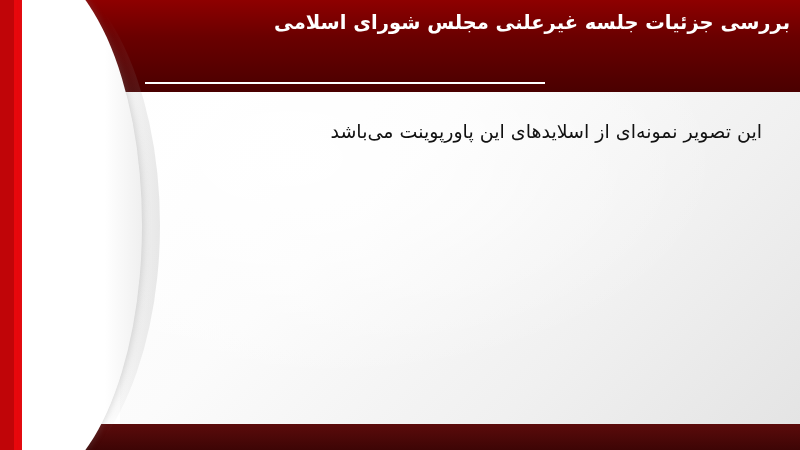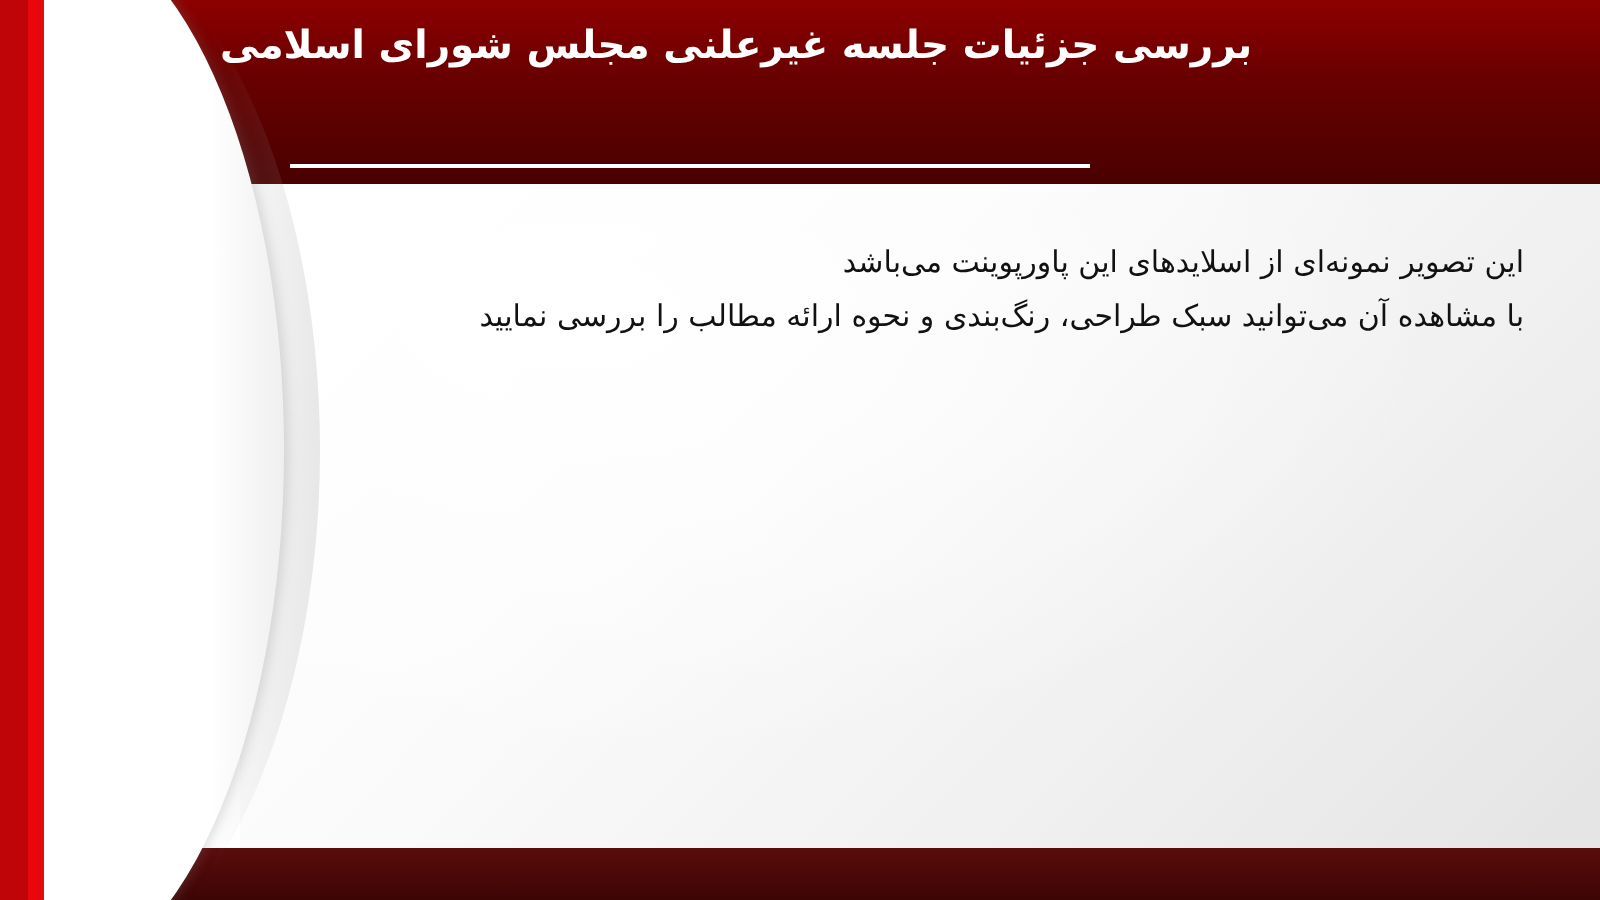--- a/index.html
+++ b/index.html
@@ -102,21 +102,21 @@
     z-index: 4;
     pointer-events: none;
   }
   
   .title-block {
     position: absolute;
     left: 110px;
     top: 8px;
     width: 680px;
     z-index: 10;
-    text-align: left;
+    text-align: right;
     direction: rtl;
   }
   .title-line {
     color: #ffffff;
     font-size: 19.5px;
     font-weight: bold;
     line-height: 30px;
     letter-spacing: 0px;
     white-space: nowrap;
     font-family: "DejaVu Sans", sans-serif;
@@ -135,21 +135,21 @@
     position: absolute;
     right: 38px;
     top: 118px;
     width: 640px;
     z-index: 10;
     direction: rtl;
     text-align: right;
   }
   .body-line {
     color: #111111;
-    font-size: 15px;
+    font-size: 19px;
     line-height: 27px;
     white-space: nowrap;
     font-family: "DejaVu Sans", sans-serif;
   }
 </style>
 </head>
 <body>
 
 <div class="slide">
 
@@ -164,16 +164,15 @@
   <div class="left-curve"></div>
   <div class="left-curve-shadow"></div>
 
   <div class="title-block">
     <div class="title-line">بررسی جزئیات جلسه غیرعلنی مجلس شورای اسلامی</div>
   </div>
   <div class="title-underline"></div>
 
   <div class="body-block">
     <div class="body-line">این تصویر نمونه‌ای از اسلایدهای این پاورپوینت می‌باشد</div>
-    <div class="body-line">با مشاهده آن می‌توانید سبک طراحی، رنگ‌بندی و نحوه ارائه مطالب را بررسی نمایید</div>
   </div>
 
 </div>
 
 </body></html>

